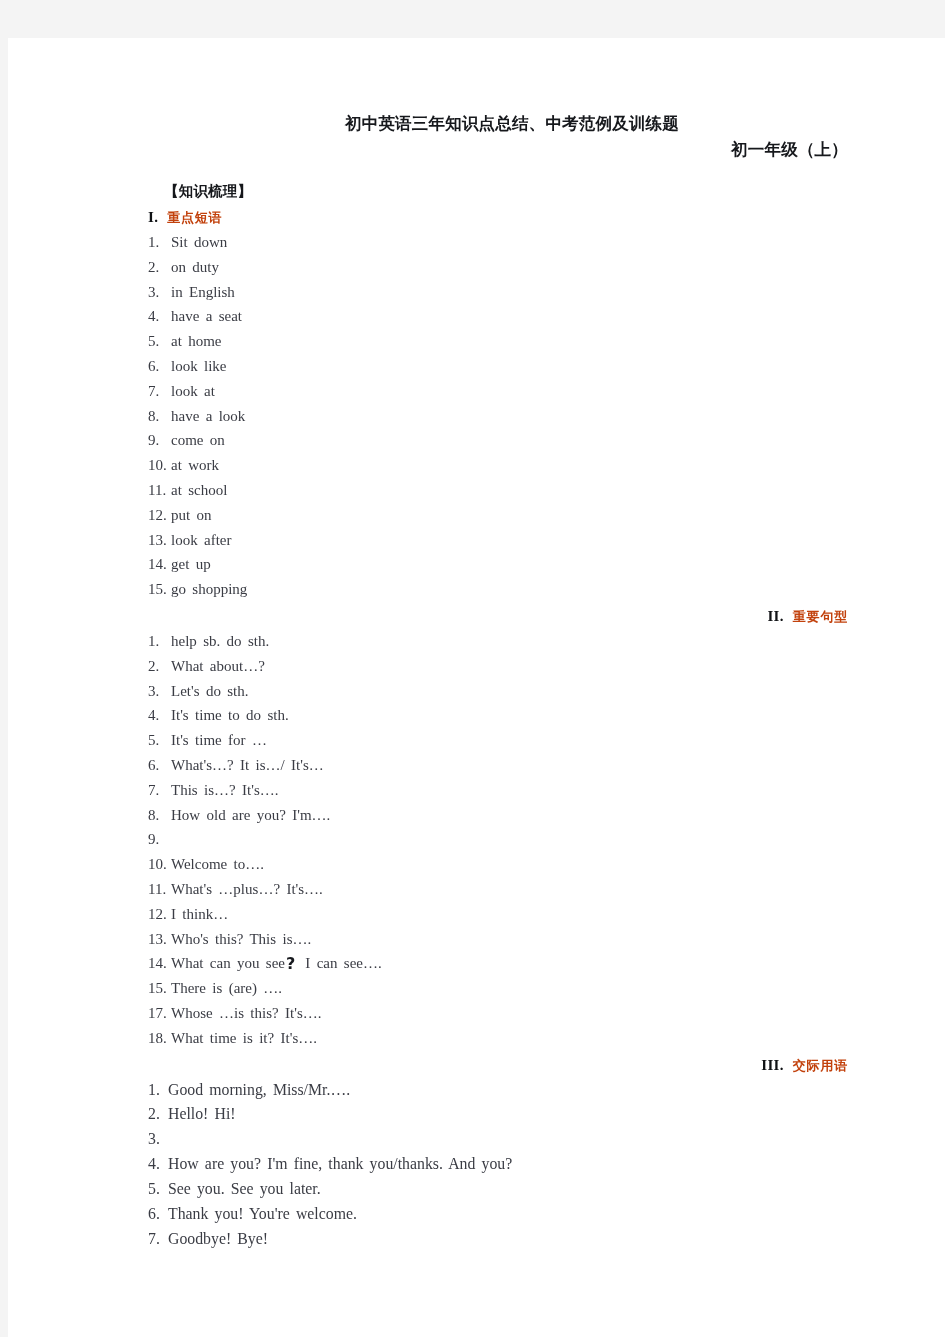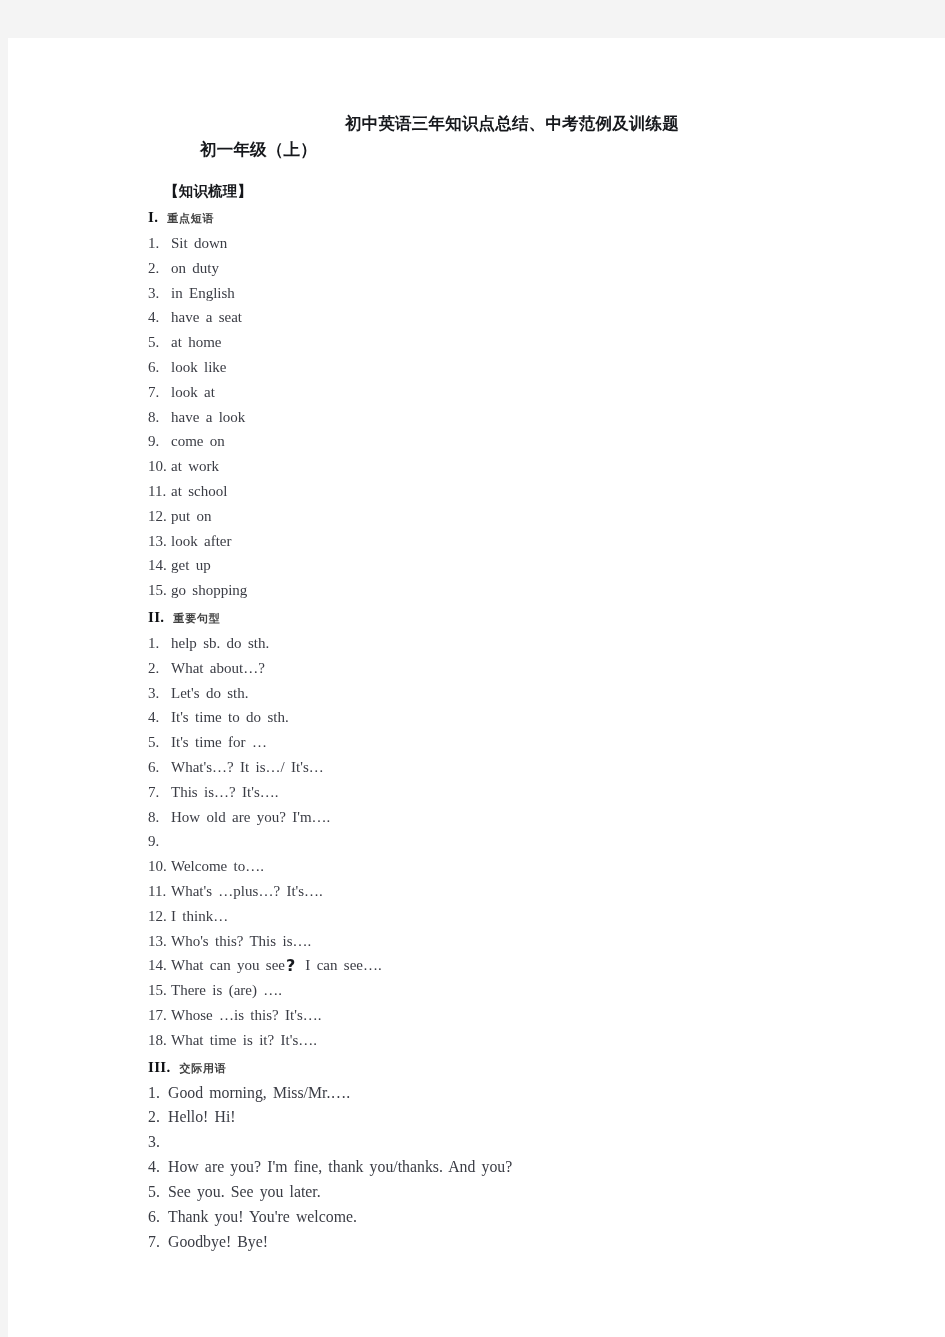--- a/index.html
+++ b/index.html
@@ -39,21 +39,21 @@
     font-family: "DejaVu Sans", sans-serif;
     font-weight: bold;
     font-size: 16.5px;
     color: #16181c;
     letter-spacing: 0.2px;
     line-height: 26px;
     margin: 0;
     padding-left: 28px;
   }
   .doc-subtitle {
-    text-align: left;
+    text-align: right;
     font-family: "DejaVu Sans", sans-serif;
     font-weight: bold;
     font-size: 16.5px;
     color: #16181c;
     letter-spacing: 0.2px;
     line-height: 26px;
     margin: 0;
     padding-left: 52px;
   }
 
@@ -80,22 +80,22 @@
     font-family: "Liberation Serif", serif;
     font-weight: bold;
     font-size: 15px;
     color: #101215;
     margin-right: 9px;
     letter-spacing: 0.3px;
   }
   .section-heading .sec-label {
     font-family: "DejaVu Sans", sans-serif;
     font-weight: bold;
-    font-size: 11px;
-    color: #404040;
+    font-size: 13px;
+    color: #c2410c;
     letter-spacing: 0.8px;
   }
 
   
   ol.items {
     list-style: none;
     margin: 0;
     padding: 0;
   }
   ol.items > li {
@@ -134,21 +134,21 @@
   .big-q {
     font-family: "DejaVu Sans", sans-serif;
     font-weight: bold;
     font-size: 16px;
     color: #17191e;
     padding: 0 1px;
     position: relative;
     top: 1px;
   }
 
-  .gap-before { margin-top: 2px; }
+  .gap-before { margin-top: 2px; justify-content: flex-end; }
 </style>
 </head>
 <body>
 
 <div id="page">
   <div class="content">
 
     <div class="doc-title">初中英语三年知识点总结、中考范例及训练题</div>
 
     <div class="doc-subtitle">初一年级（上）</div>

